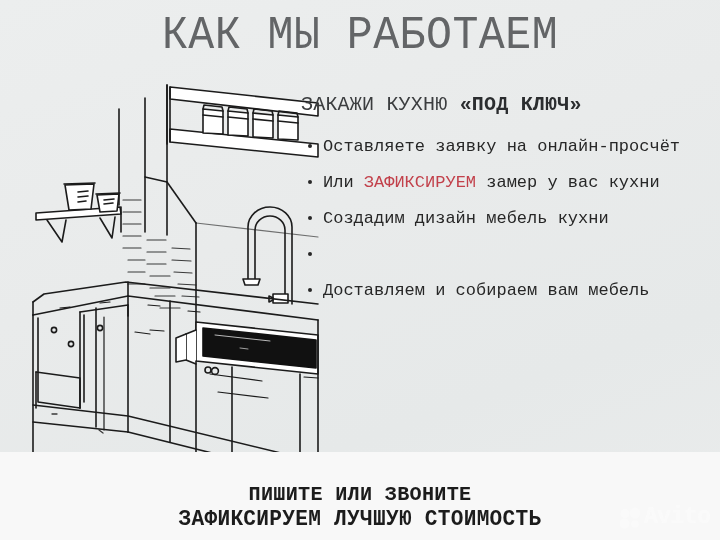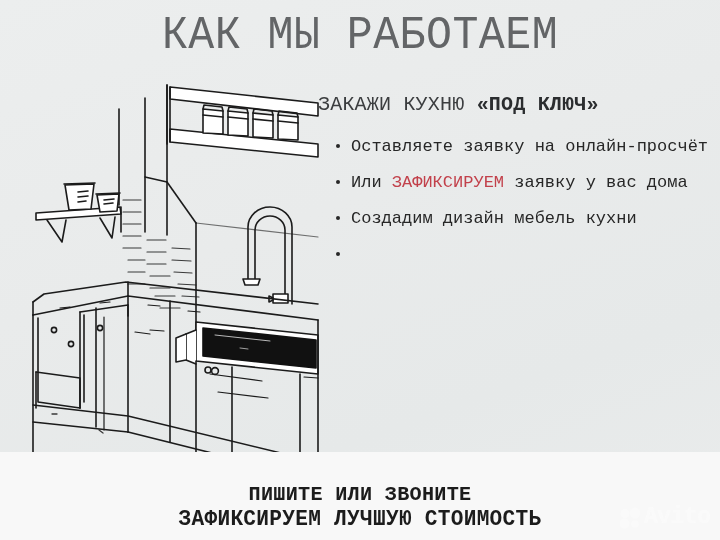--- a/index.html
+++ b/index.html
@@ -30,39 +30,39 @@
     font-weight: 400;
     letter-spacing: 0.5px;
     color: #636567;
     transform: scaleX(0.92);
     white-space: nowrap;
   }
 
   
   .right-col {
     position: absolute;
-    left: 318px;
+    left: 301px;
     top: 92px;
     width: 396px;
   }
   .subhead {
     font-size: 20px;
     line-height: 26px;
     color: #3b3d3f;
     font-weight: 400;
     letter-spacing: 0.2px;
     white-space: nowrap;
   }
   .subhead .bold {
     font-weight: 700;
     color: #2b2d2f;
   }
 
   .bullets {
-    margin: 16px;
+    margin: 5px;
     padding: 0;
     list-style: none;
     margin-top: 18px;
   }
   .bullets li {
     position: relative;
     padding-left: 17px;
     font-size: 17px;
     line-height: 21px;
     height: 36px;
@@ -296,28 +296,32 @@
       <span>ЗАКАЖИ КУХНЮ </span><span class="bold">«ПОД КЛЮЧ»</span>
     </div>
 
     <ul class="bullets">
       <li>
         <span class="dot"></span>
         <span>Оставляете заявку на онлайн-просчёт</span>
       </li>
       <li>
         <span class="dot"></span>
-        <span>Или </span><span class="hl-red">ЗАФИКСИРУЕМ</span><span> заявку у вас дома</span>
+        <span>Или </span><span class="hl-red">ЗАФИКСИРУЕМ</span><span> замер у вас кухни</span>
       </li>
       <li>
         <span class="dot"></span>
         <span>Создадим дизайн мебель кухни</span>
       </li>
       <li>
         <span class="dot"></span>
+      </li>
+      <li>
+        <span class="dot"></span>
+        <span>Доставляем и собираем вам мебель</span>
       </li>
     </ul>
   </div>
 
   <div class="footer-band"></div>
   <div class="footer-text">
     <div class="l1">ПИШИТЕ ИЛИ ЗВОНИТЕ</div>
     <div class="l2">ЗАФИКСИРУЕМ ЛУЧШУЮ СТОИМОСТЬ</div>
   </div>
 

